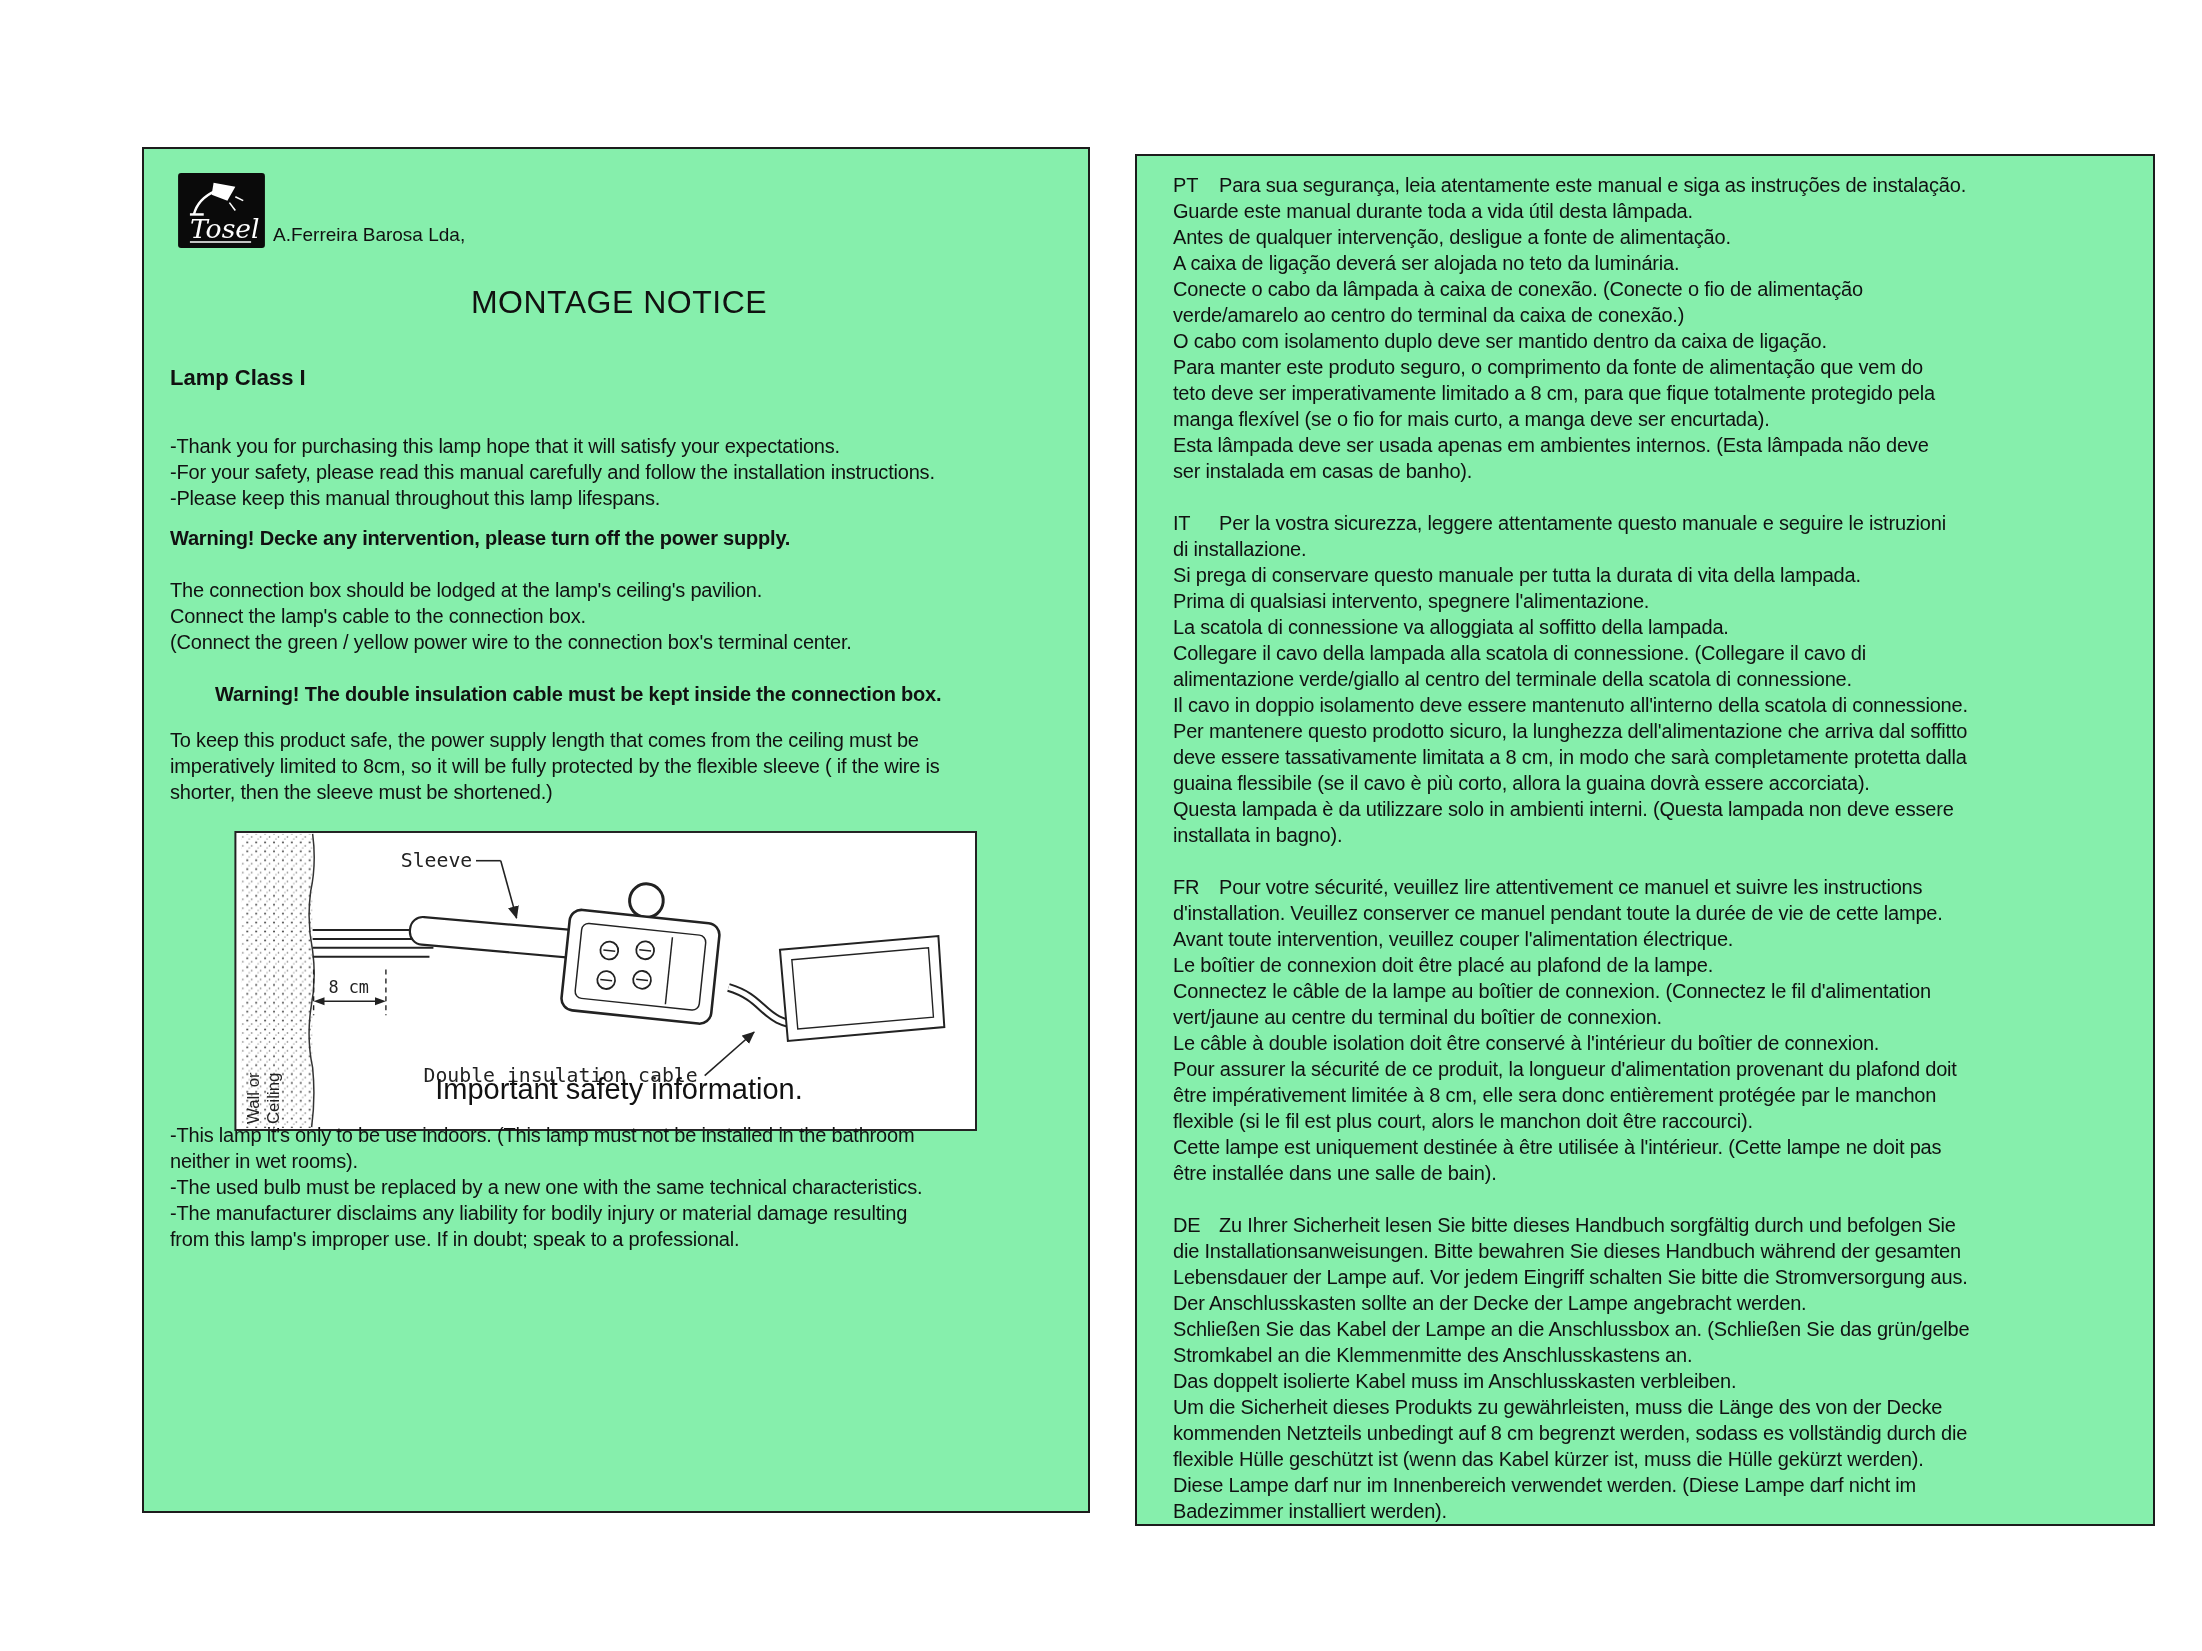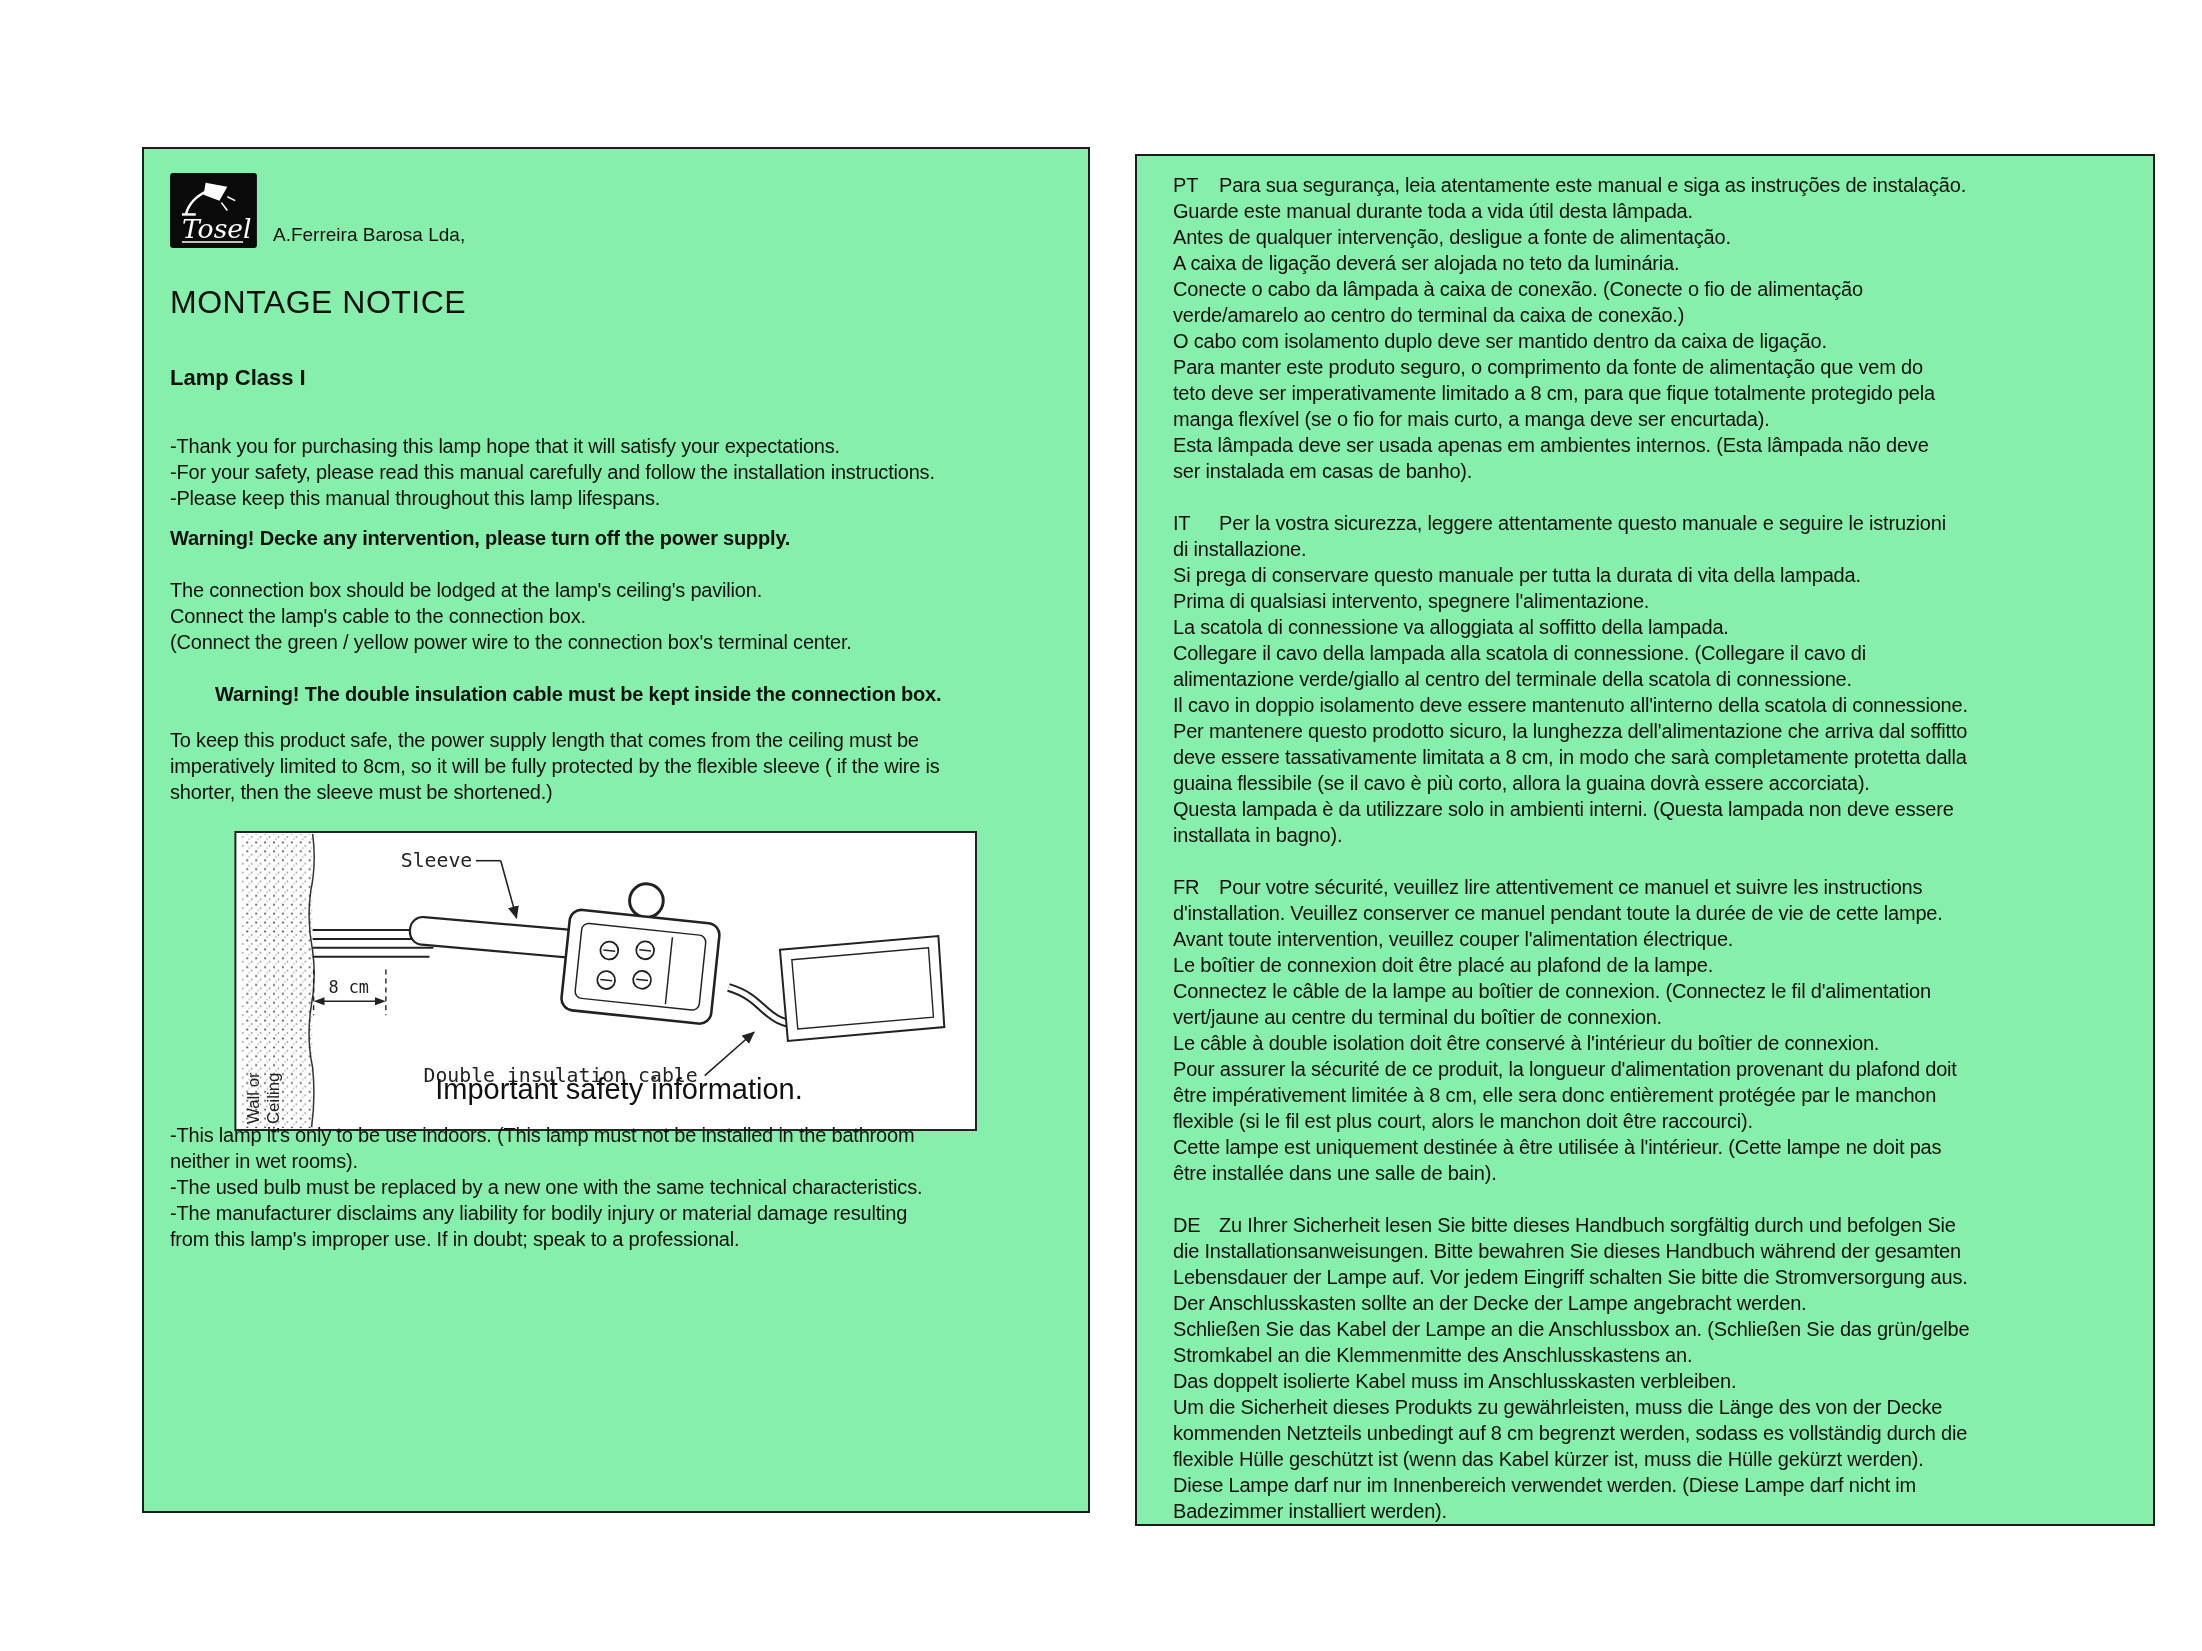--- a/index.html
+++ b/index.html
@@ -13,25 +13,25 @@
   .page {
     position: absolute;
     background: #86efac;
     border: 2px solid #1c1c1c;
   }
   .page-left  { left: 142px; top: 147px; width: 948px;  height: 1366px; padding: 24px 20px 0 26px; }
   .page-right { left: 1135px; top: 154px; width: 1020px; height: 1372px; padding: 16px 24px 0 36px;
                 font-size: 20px; line-height: 26px; letter-spacing: -0.2px; }
 
   .logo-row { display: flex; align-items: flex-end; gap: 8px; }
-  .logo-box { width: 95px; height: 75px; flex: 0 0 auto; }
+  .logo-box { width: 95px; height: 75px; flex: 0 0 auto; text-align: right; }
   .company  { font-size: 19px; padding-bottom: 2px; }
   .address  { font-size: 19px; line-height: 26px; white-space: pre-line; margin-top: 4px; }
 
-  .doc-title    { font-size: 32px; font-weight: 400; margin-top: 36px; letter-spacing: 0.5px; }
+  .doc-title    { text-align: center; font-size: 32px; font-weight: 400; margin-top: 36px; letter-spacing: 0.5px; }
   .doc-subtitle { text-align: left; font-size: 22px; font-weight: 700; margin-top: 44px; }
 
   .body-text { font-size: 20px; line-height: 26px; white-space: pre-line; letter-spacing: -0.2px; }
   .intro     { margin-top: 42px; }
 
   .section-heading  { text-align: center; font-size: 29px; font-weight: 400; }
   .assembly-heading { margin-top: 18px; }
   .safety-heading   { margin-top: 22px; }
 
   .warning   { font-weight: 700; font-size: 20px; letter-spacing: -0.2px; line-height: 26px; white-space: pre-line; }

